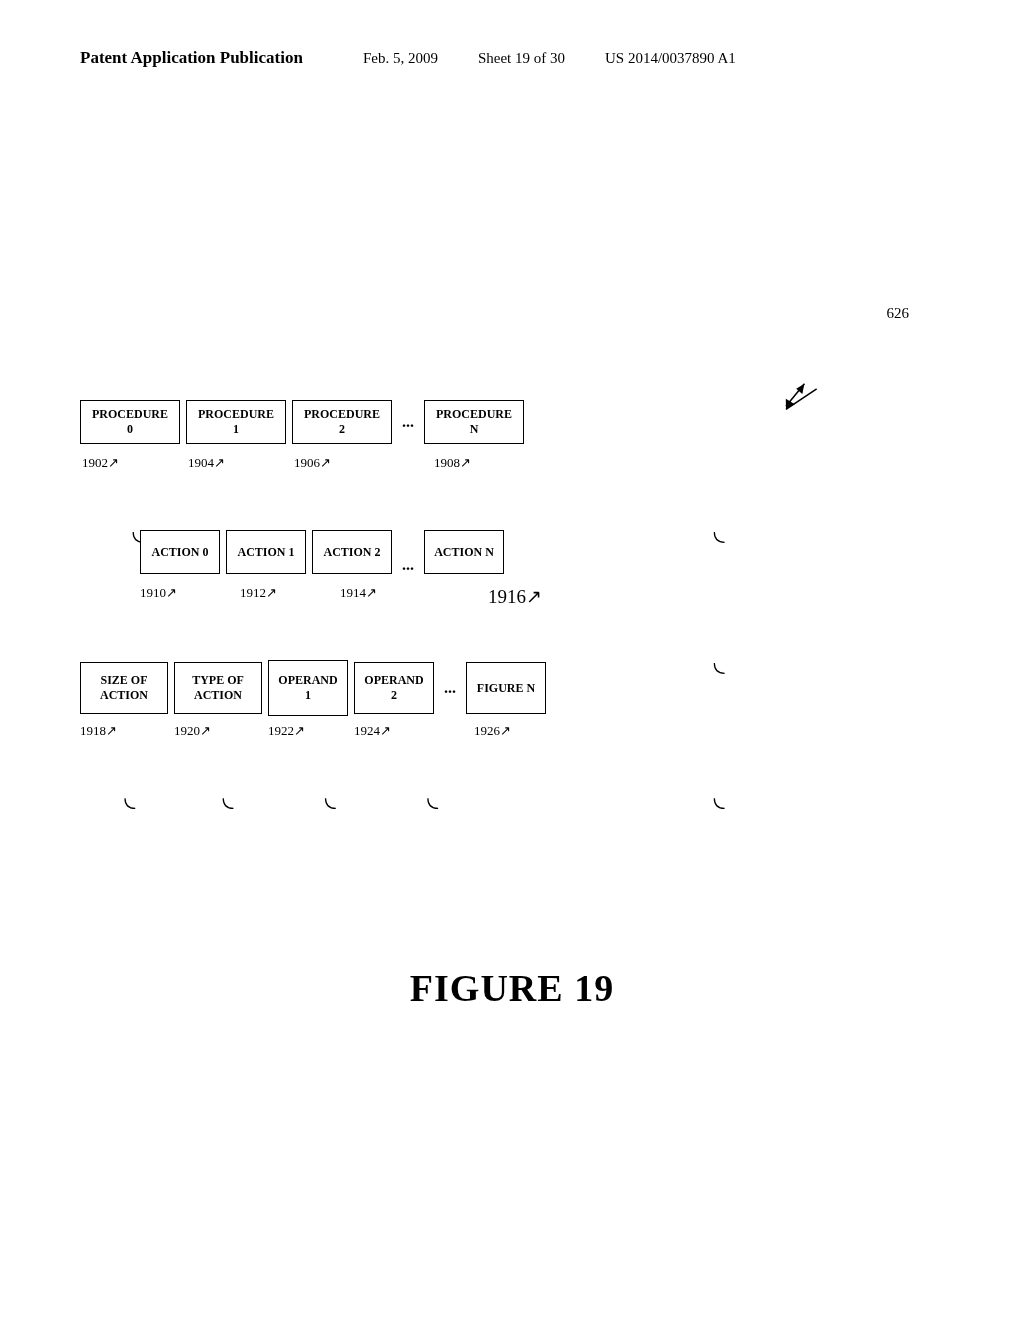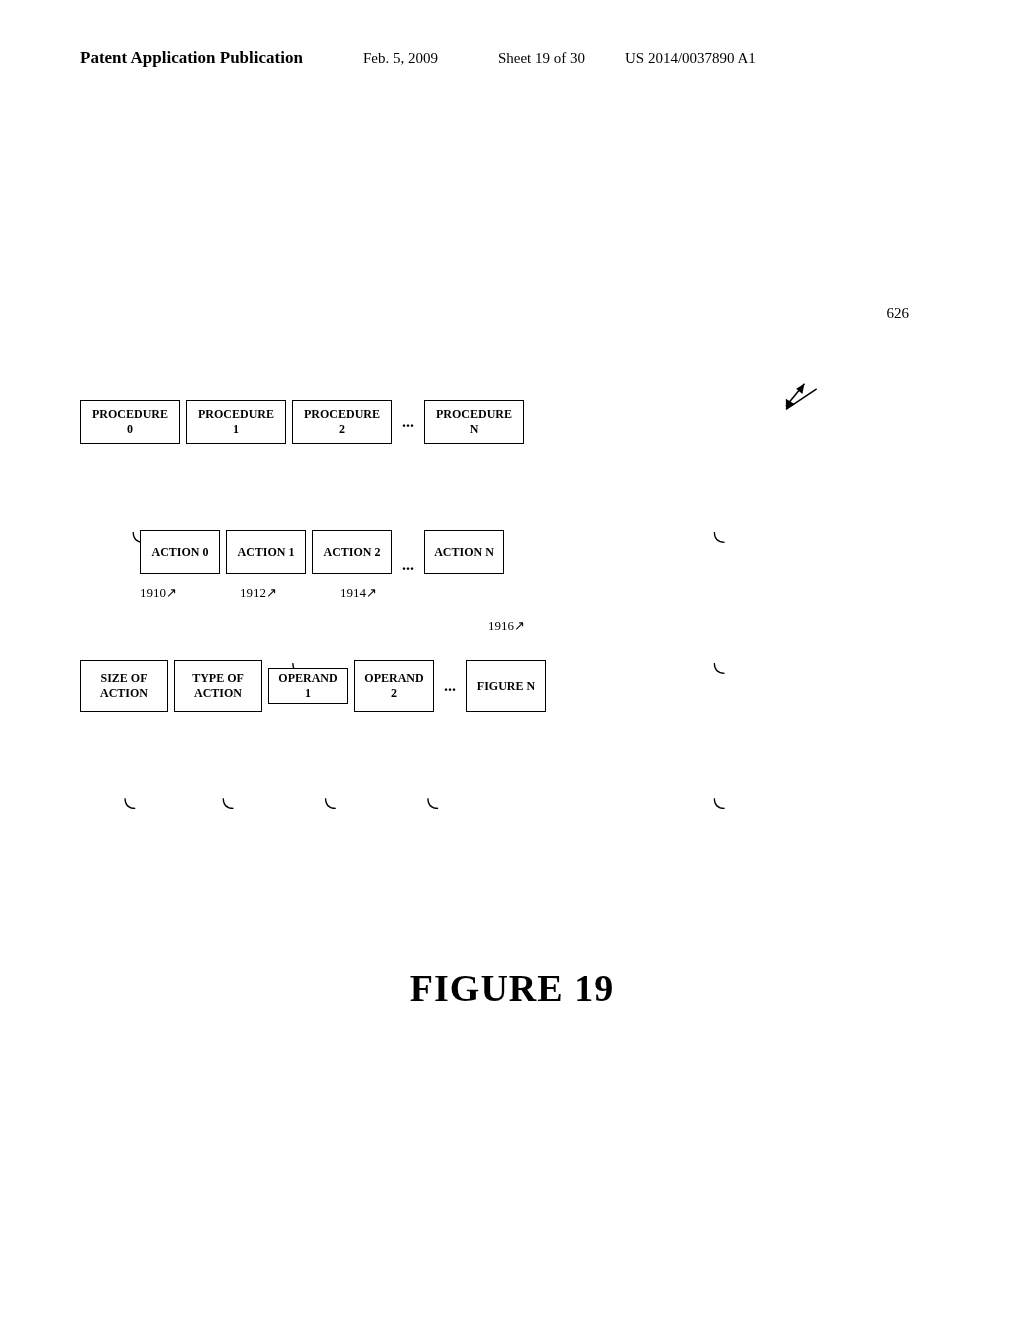--- a/index.html
+++ b/index.html
@@ -34,21 +34,21 @@
 
     .header-date {
       font-size: 15px;
       flex: 0 0 auto;
       margin-left: 60px;
     }
 
     .header-sheet {
       font-size: 15px;
       flex: 0 0 auto;
-      margin-left: 60px;
+      margin-left: 40px;
     }
 
     .header-patent {
       font-size: 15px;
       flex: 0 0 auto;
       margin-left: 40px;
     }
 
     
     .diagram-area {
@@ -153,42 +153,57 @@
   <div style="position:absolute; top: 5px; right: 55px; font-size: 15px;">626</div>
 
   <div style="position:absolute; top: 100px; left: 0; display:flex; align-items:center; gap:6px;">
     <div class="box box-wide">PROCEDURE 0</div>
     <div class="box box-wide">PROCEDURE 1</div>
     <div class="box box-wide">PROCEDURE 2</div>
     <div class="ellipsis">...</div>
     <div class="box box-wide">PROCEDURE N</div>
   </div>
 
+  <div style="position:absolute; top:155px; left: 0; display:flex; gap:6px;">
+    <div style="width:100px; font-size:13px; padding-left:2px;">1902↗</div>
+    <div style="width:100px; font-size:13px; padding-left:2px;">1904↗</div>
+    <div style="width:100px; font-size:13px; padding-left:2px;">1906↗</div>
+    <div style="width:28px;"></div>
+    <div style="width:100px; font-size:13px; padding-left:2px;">1908↗</div>
+  </div>
 
   <div style="position:absolute; top: 230px; left: 60px; display:flex; align-items:flex-end; gap:6px;">
     <div class="box box-medium">ACTION 0</div>
     <div class="box box-medium">ACTION 1</div>
     <div class="box box-medium">ACTION 2</div>
     <div class="ellipsis">...</div>
     <div class="box box-medium">ACTION N</div>
   </div>
 
   <div style="position:absolute; top:285px; left: 60px; display:flex; gap:20px;">
     <div style="width:80px; font-size:13px;">1910↗</div>
     <div style="width:80px; font-size:13px;">1912↗</div>
     <div style="width:80px; font-size:13px;">1914↗</div>
     <div style="width:28px;"></div>
-    <div style="width:80px; font-size:13px;margin-top:33px;">1916↗</div>
+    <div style="width:80px; font-size:19px;">1916↗</div>
   </div>
 
   <div style="position:absolute; top: 360px; left: 0; display:flex; align-items:center; gap:6px;">
     <div class="box box-tall" style="width:88px;">SIZE OF<br>ACTION</div>
     <div class="box box-tall" style="width:88px;">TYPE OF<br>ACTION</div>
-    <div class="box box-medium" style="height:36px;">OPERAND 1</div>
+    <div class="box box-medium" style="height:56px;">OPERAND 1</div>
     <div class="box box-medium" style="height:52px;">OPERAND 2</div>
     <div class="ellipsis">...</div>
     <div class="box box-medium" style="height:52px;">FIGURE N</div>
   </div>
 
+  <div style="position:absolute; top:423px; left: 0; display:flex; gap:6px;">
+    <div style="width:88px; font-size:13px;">1918↗</div>
+    <div style="width:88px; font-size:13px;">1920↗</div>
+    <div style="width:80px; font-size:13px;">1922↗</div>
+    <div style="width:80px; font-size:13px;">1924↗</div>
+    <div style="width:28px;"></div>
+    <div style="width:80px; font-size:13px;">1926↗</div>
+  </div>
 
 </div>
 
 <div style="position:absolute; bottom: 310px; left:0; right:0; text-align:center; font-size:38px; font-weight:bold; letter-spacing:1px;">FIGURE 19</div>
 
 </body></html>

